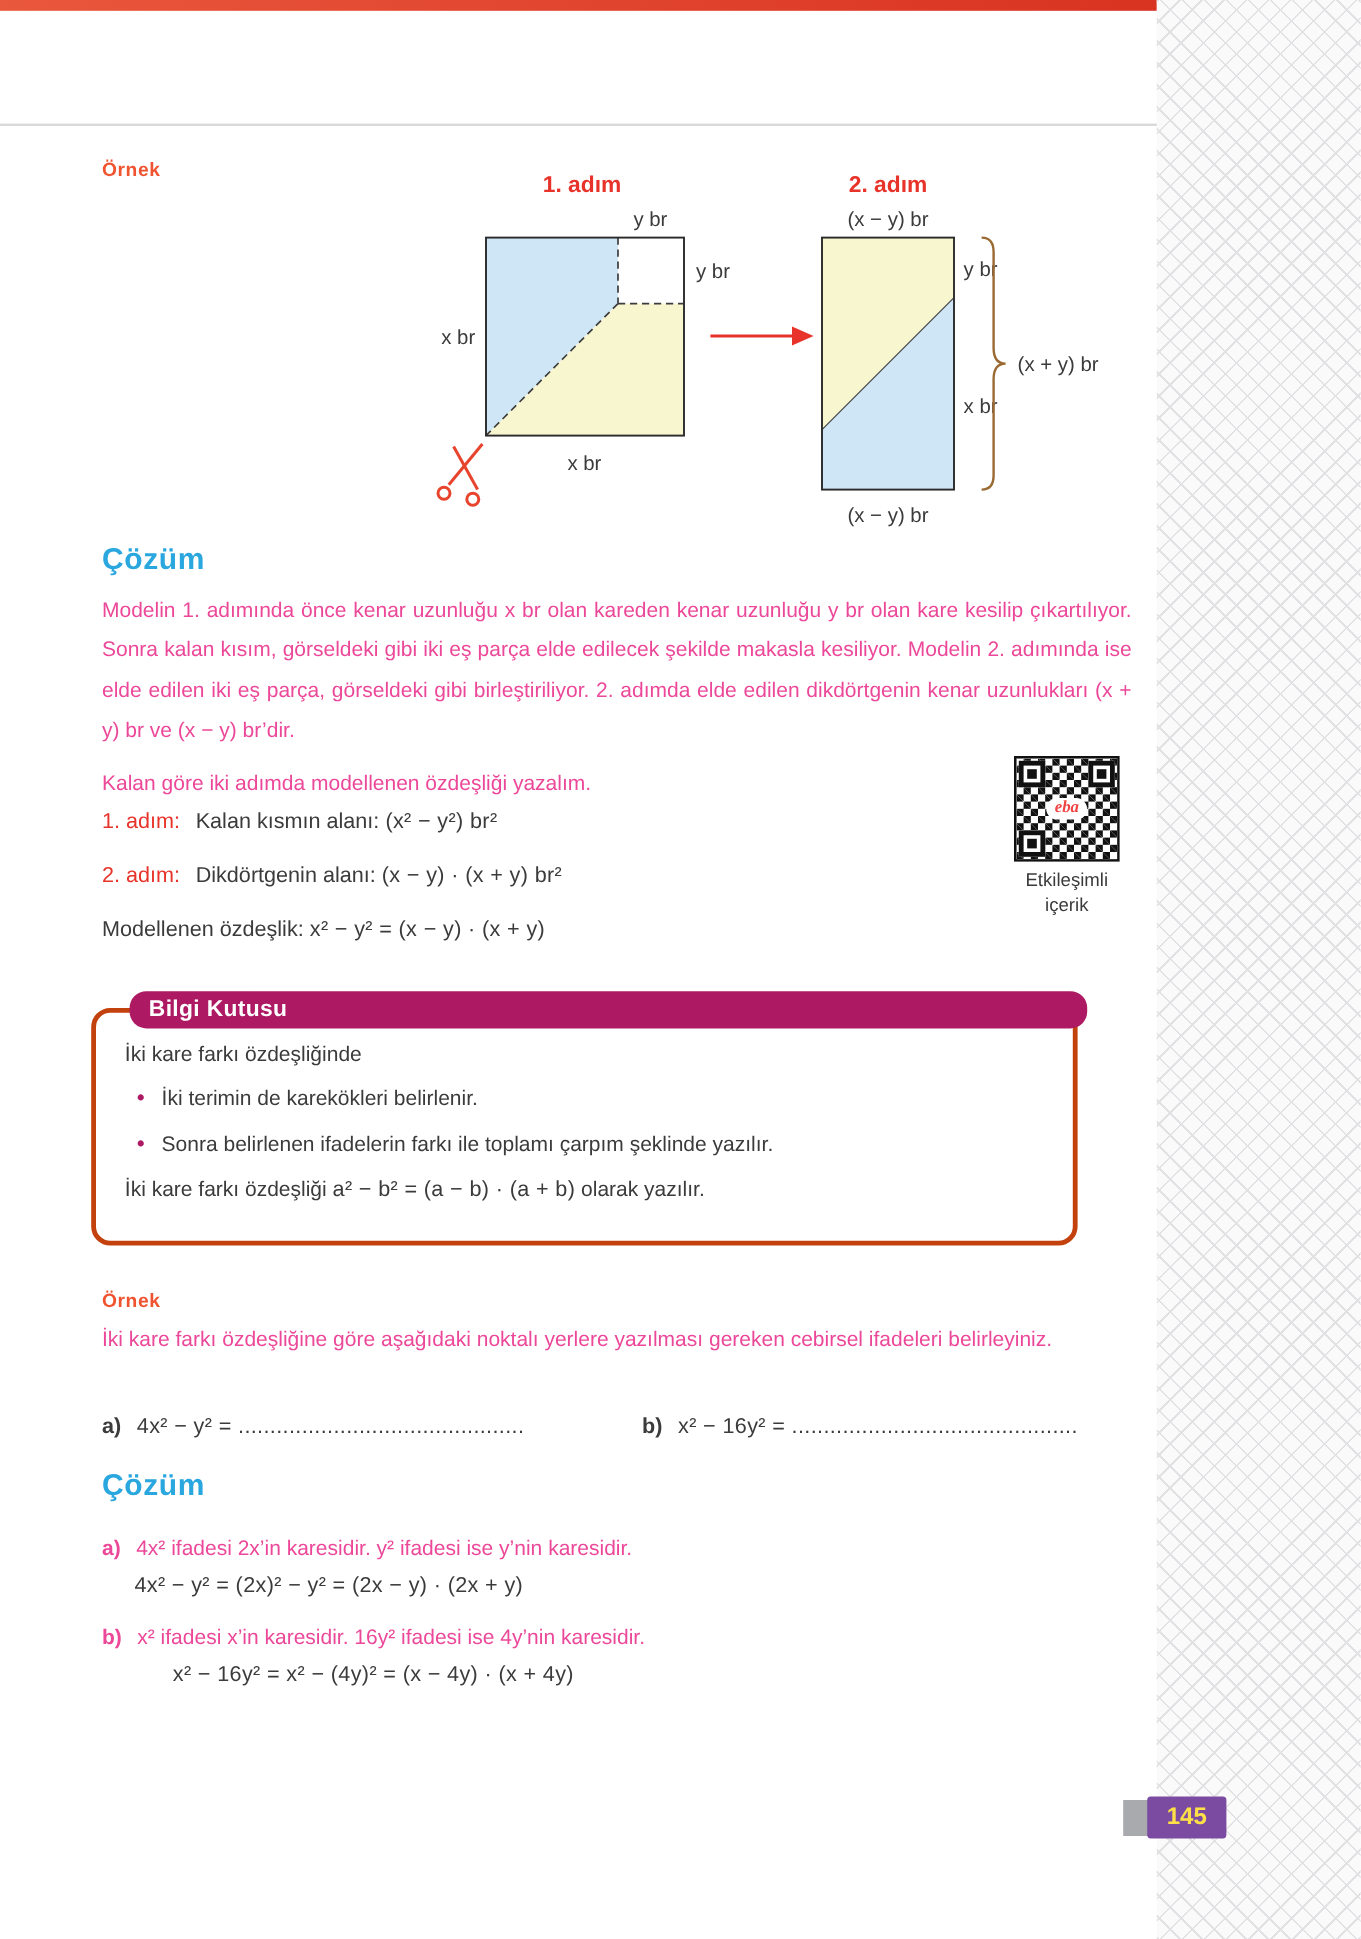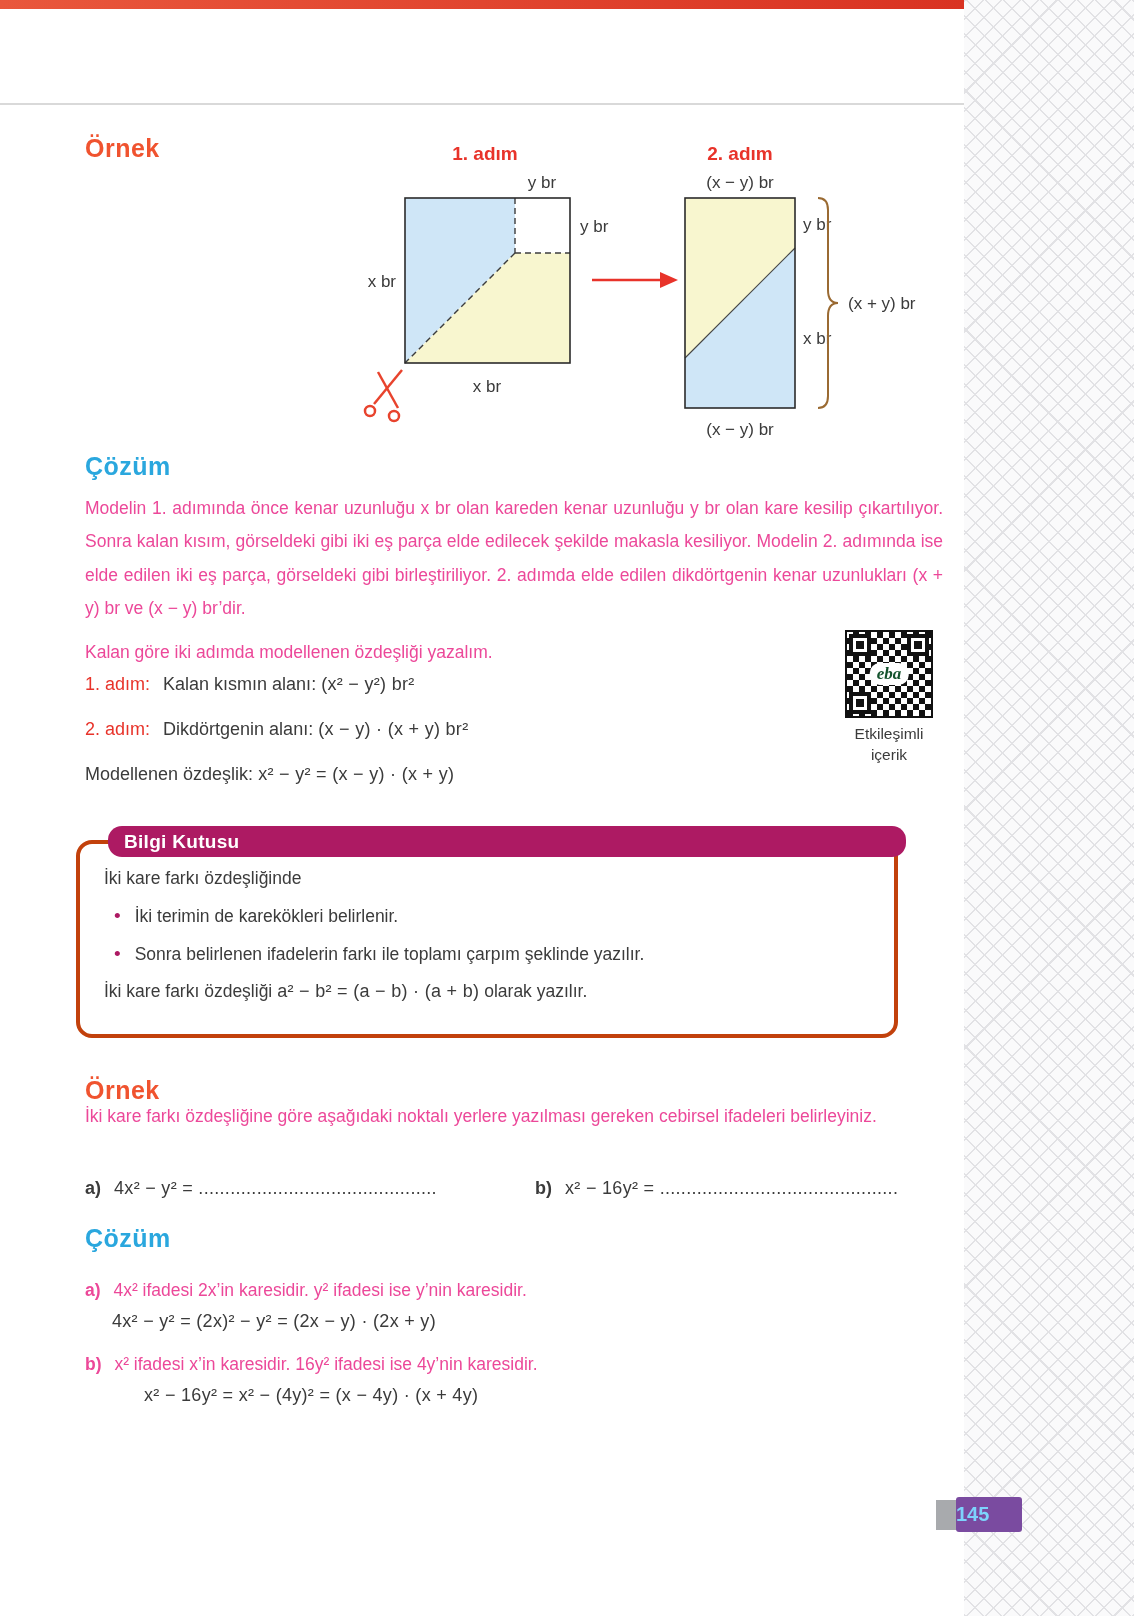--- a/index.html
+++ b/index.html
@@ -8,21 +8,21 @@
   .abs { position:absolute; }
 
   .topbar { left:0; top:0; width:964px; height:9px; background:linear-gradient(90deg,#e9573c,#d93322); }
   .hatch { right:0; top:0; width:170px; height:1616px;
     background-image:
       repeating-linear-gradient(45deg, #e2e2e5 0 1.5px, rgba(0,0,0,0) 1.5px 13px),
       repeating-linear-gradient(135deg, #e2e2e5 0 1.5px, rgba(0,0,0,0) 1.5px 13px);
     background-color:#fafafb; }
   .rule { left:0; top:103px; width:964px; height:2px; background:#d9d9d9; }
 
-  .h-ornek { font-size:25px; font-weight:bold; color:#f0532f; letter-spacing:.5px; }
+  .h-ornek { font-size:16px; font-weight:bold; color:#f0532f; letter-spacing:.5px; }
   .h-cozum { font-size:25px; font-weight:bold; color:#2aa7de; letter-spacing:.5px; }
 
   .body-text { font-size:17.5px; line-height:1.9; color:#ec4899; }
   .intro-narrow { width:264px; text-align:justify; line-height:1.65; font-size:17.5px; }
 
   .step-line { font-size:18px; color:#3b3b3b; }
   .step-label { color:#e8332a; margin-right:8px; }
   .formula { font-size:18px; letter-spacing:.3px;text-align:center; }
 
   svg text { font-family:"Liberation Sans", sans-serif; font-size:17px; fill:#3b3b3b; }
@@ -33,38 +33,38 @@
     background-color:#fff;
     background-image:
       linear-gradient(45deg,#111 25%,transparent 25%,transparent 75%,#111 75%),
       linear-gradient(45deg,#111 25%,transparent 25%,transparent 75%,#111 75%);
     background-position:0 0,6px 6px; background-size:12px 12px; }
   .qr-finder { position:absolute; width:22px; height:22px; border:4px solid #111; background:#fff; }
   .qr-finder::after { content:""; position:absolute; inset:3px; background:#111; }
   .qr-label { position:absolute; left:50%; top:50%; transform:translate(-50%,-50%);
     background:#fff; border-radius:10px; padding:1px 7px;
     font-family:"Liberation Serif", serif; font-style:italic; font-weight:bold;
-    color:#14532d; font-size:17px; }
+    color:#ef4444; font-size:14px; }
   .qr-caption { left:832px; top:724px; width:114px; text-align:center; font-size:15.5px; line-height:1.35; }
 
   
   .info-box { left:76px; top:840px; width:822px; height:198px; border:4px solid #c2410c; border-radius:16px; background:#fff; }
   .info-header { left:108px; top:826px; width:798px; height:31px; background:#ad1a63; color:#fff;
     font-size:19px; font-weight:bold; line-height:31px; padding-left:16px; border-radius:14px; letter-spacing:.3px; }
   .info-content { position:absolute; left:24px; top:24px; right:20px; font-size:17.5px; }
   .info-row { margin-bottom:16px; }
   .bullet-row { display:flex; align-items:baseline; margin-bottom:16px; }
   .bullet-dot { color:#ad1a63; font-size:19px; margin:0 14px 0 10px; }
 
   .dots-line { font-size:18px; }
   .item-label { font-weight:bold; margin-right:8px; }
 
   .badge-gray { left:936px; top:1500px; width:46px; height:30px; background:#a8aaad; }
-  .badge-purple { left:956px; top:1497px; width:66px; height:35px; background:#7a4ba0; color:#7dd3fc;
-    font-size:20px; font-weight:bold; text-align:left; line-height:35px; border-radius:3px; }
+  .badge-purple { left:956px; top:1497px; width:66px; height:35px; background:#7a4ba0; color:#fde047;
+    font-size:20px; font-weight:bold; text-align:center; line-height:35px; border-radius:3px; }
 </style>
 </head>
 <body>
 
 <div class="page">
 
   <div class="abs topbar"></div>
   <div class="abs hatch"></div>
   <div class="abs rule"></div>
 

